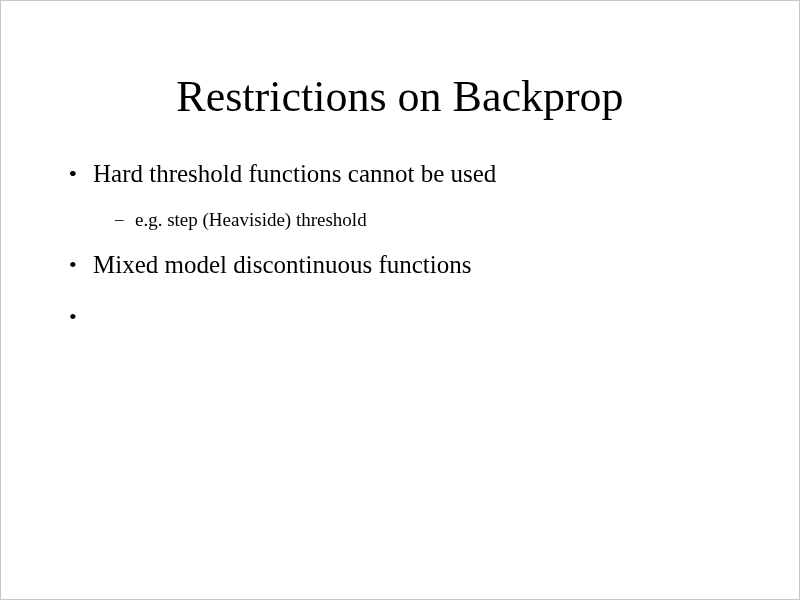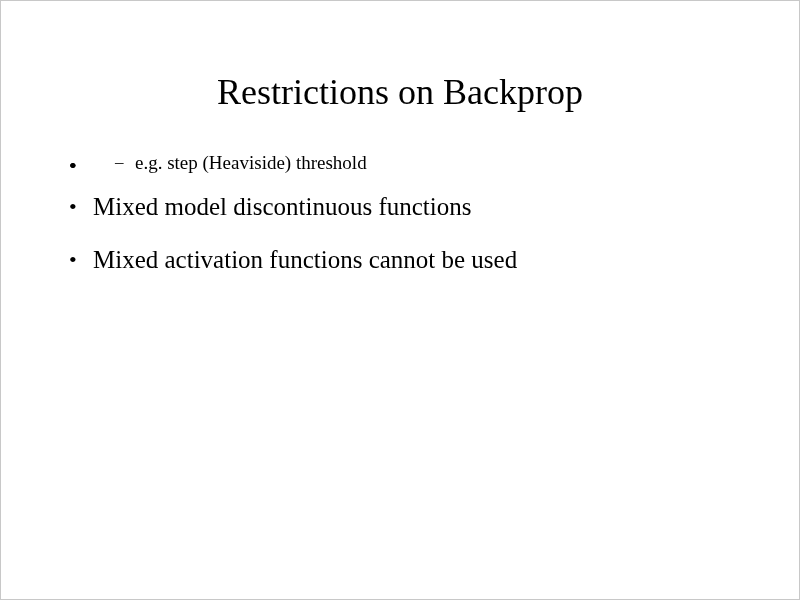--- a/index.html
+++ b/index.html
@@ -17,21 +17,21 @@
   .slide {
     position: relative;
     width: 800px;
     height: 600px;
     box-sizing: border-box;
     border: 1px solid #c8c8c8;
     background: #ffffff;
   }
   .slide-title {
     text-align: center;
-    font-size: 36px;
+    font-size: 44px;
     line-height: 1.1;
     margin-top: 72px;
     font-family: "Liberation Serif", serif;
     font-weight: normal;
     color: #000000;
   }
   .body-list {
     margin: 38px 0 0 0;
     padding: 0;
     list-style: none;
@@ -81,31 +81,31 @@
   <h1 class="slide-title">Restrictions on Backprop</h1>
 
   <ul class="body-list">
 
     <li class="bullet-l1">
       <span class="dot">•</span>
     </li>
 
     <li class="bullet-l1">
       <span class="dot">•</span>
+      <span class="txt">Hard threshold functions cannot be used</span>
     </li>
 
     <li class="bullet-l2">
       <span class="dash">–</span>
       <span class="txt">e.g. step (Heaviside) threshold</span>
     </li>
 
     <li class="bullet-l1">
       <span class="dot">•</span>
       <span class="txt">Mixed model discontinuous functions</span>
     </li>
 
     <li class="bullet-l1">
       <span class="dot">•</span>
-      <span class="txt">Mixed activation functions cannot be used</span>
     </li>
 
   </ul>
 </div>
 
 </body></html>

